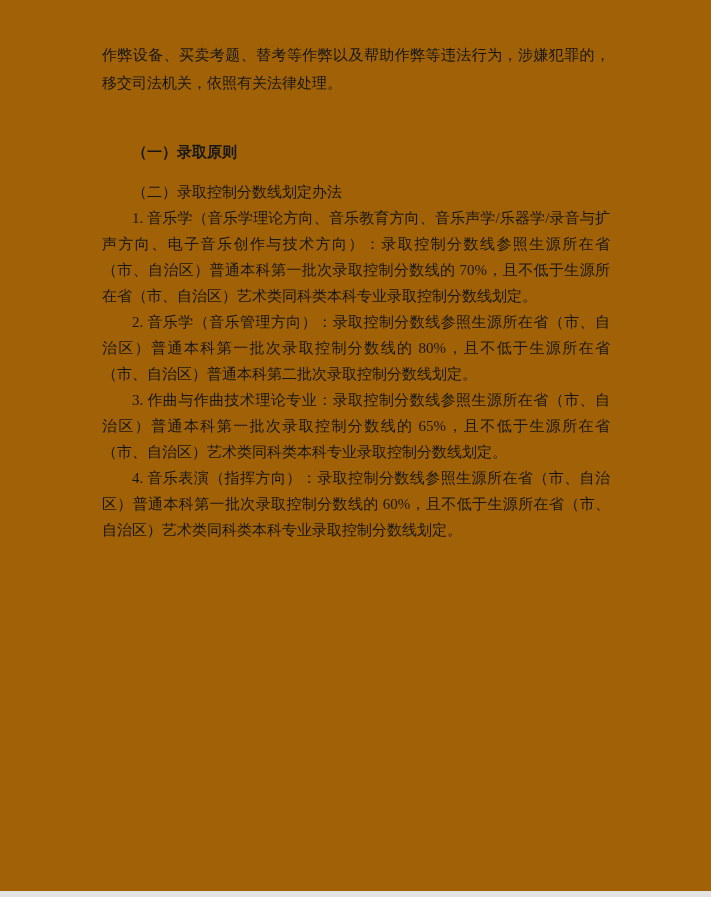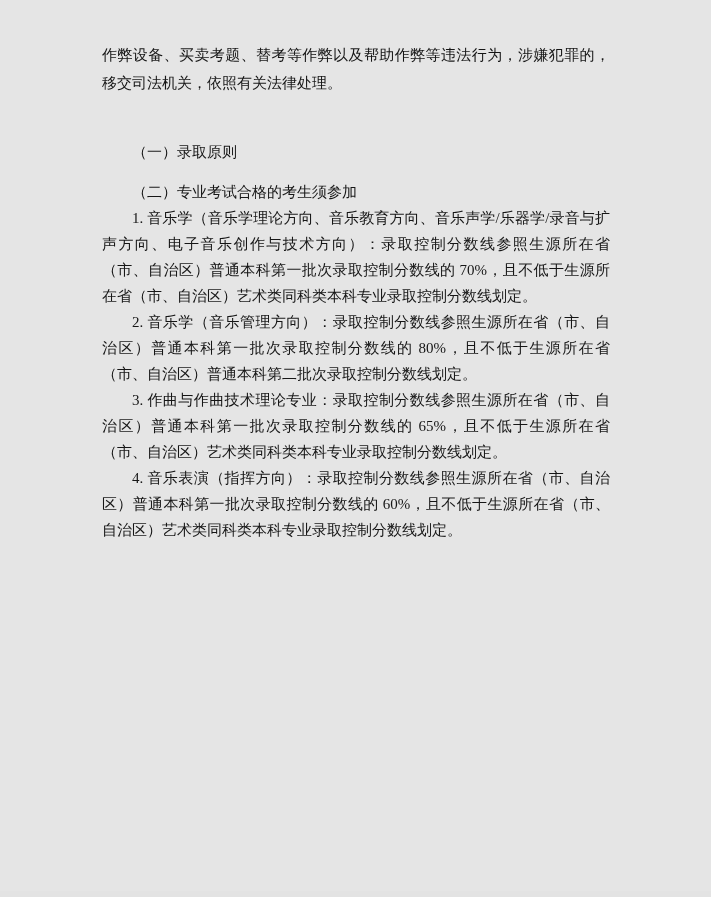--- a/index.html
+++ b/index.html
@@ -11,21 +11,21 @@
     height: 897px;
     background: #ffffff;
     font-family: "Liberation Serif", "DejaVu Serif", serif;
     color: #161616;
     overflow: hidden;
   }
   .page {
     position: relative;
     width: 711px;
     height: 897px;
-    background: #e5e5e5;
+    background: #a16207;
   }
   .content {
     position: absolute;
     left: 102px;
     top: 41px;
     width: 508px;
     font-size: 15px;
   }
   .content p {
     margin: 0;
@@ -48,20 +48,21 @@
     margin: 31px 36px 0 0;
   }
   .p-intro {
     margin-top: 29px !important;
   }
   .h-sec5 {
     margin: 12px 0 0 0;
   }
   .sub1-title {
     margin-top: 41px !important;
+    font-weight: bold;
   }
   .sub2-title {
     margin-top: 13px !important;
   }
   .tight, .sub2-title {
     line-height: 26px !important;
   }
   .page-separator {
     position: absolute;
     left: 0;
@@ -78,21 +79,21 @@
   <div class="content">
 
     <p>作弊设备、买卖考题、替考等作弊以及帮助作弊等违法行为，涉嫌犯罪的，移交司法机关，依照有关法律处理。</p>
 
 
 
 
     <p class="indent sub1-title">（一）录取原则</p>
 
 
-    <p class="indent sub2-title">（二）专业考试合格的考生须参加</p>
+    <p class="indent sub2-title">（二）录取控制分数线划定办法</p>
 
     <p class="indent tight">1. 音乐学（音乐学理论方向、音乐教育方向、音乐声学/乐器学/录音与扩声方向、电子音乐创作与技术方向）：录取控制分数线参照生源所在省（市、自治区）普通本科第一批次录取控制分数线的 70%，且不低于生源所在省（市、自治区）艺术类同科类本科专业录取控制分数线划定。</p>
 
     <p class="indent tight">2. 音乐学（音乐管理方向）：录取控制分数线参照生源所在省（市、自治区）普通本科第一批次录取控制分数线的 80%，且不低于生源所在省（市、自治区）普通本科第二批次录取控制分数线划定。</p>
 
     <p class="indent tight">3. 作曲与作曲技术理论专业：录取控制分数线参照生源所在省（市、自治区）普通本科第一批次录取控制分数线的 65%，且不低于生源所在省（市、自治区）艺术类同科类本科专业录取控制分数线划定。</p>
 
     <p class="indent tight">4. 音乐表演（指挥方向）：录取控制分数线参照生源所在省（市、自治区）普通本科第一批次录取控制分数线的 60%，且不低于生源所在省（市、自治区）艺术类同科类本科专业录取控制分数线划定。</p>
 
   </div>

